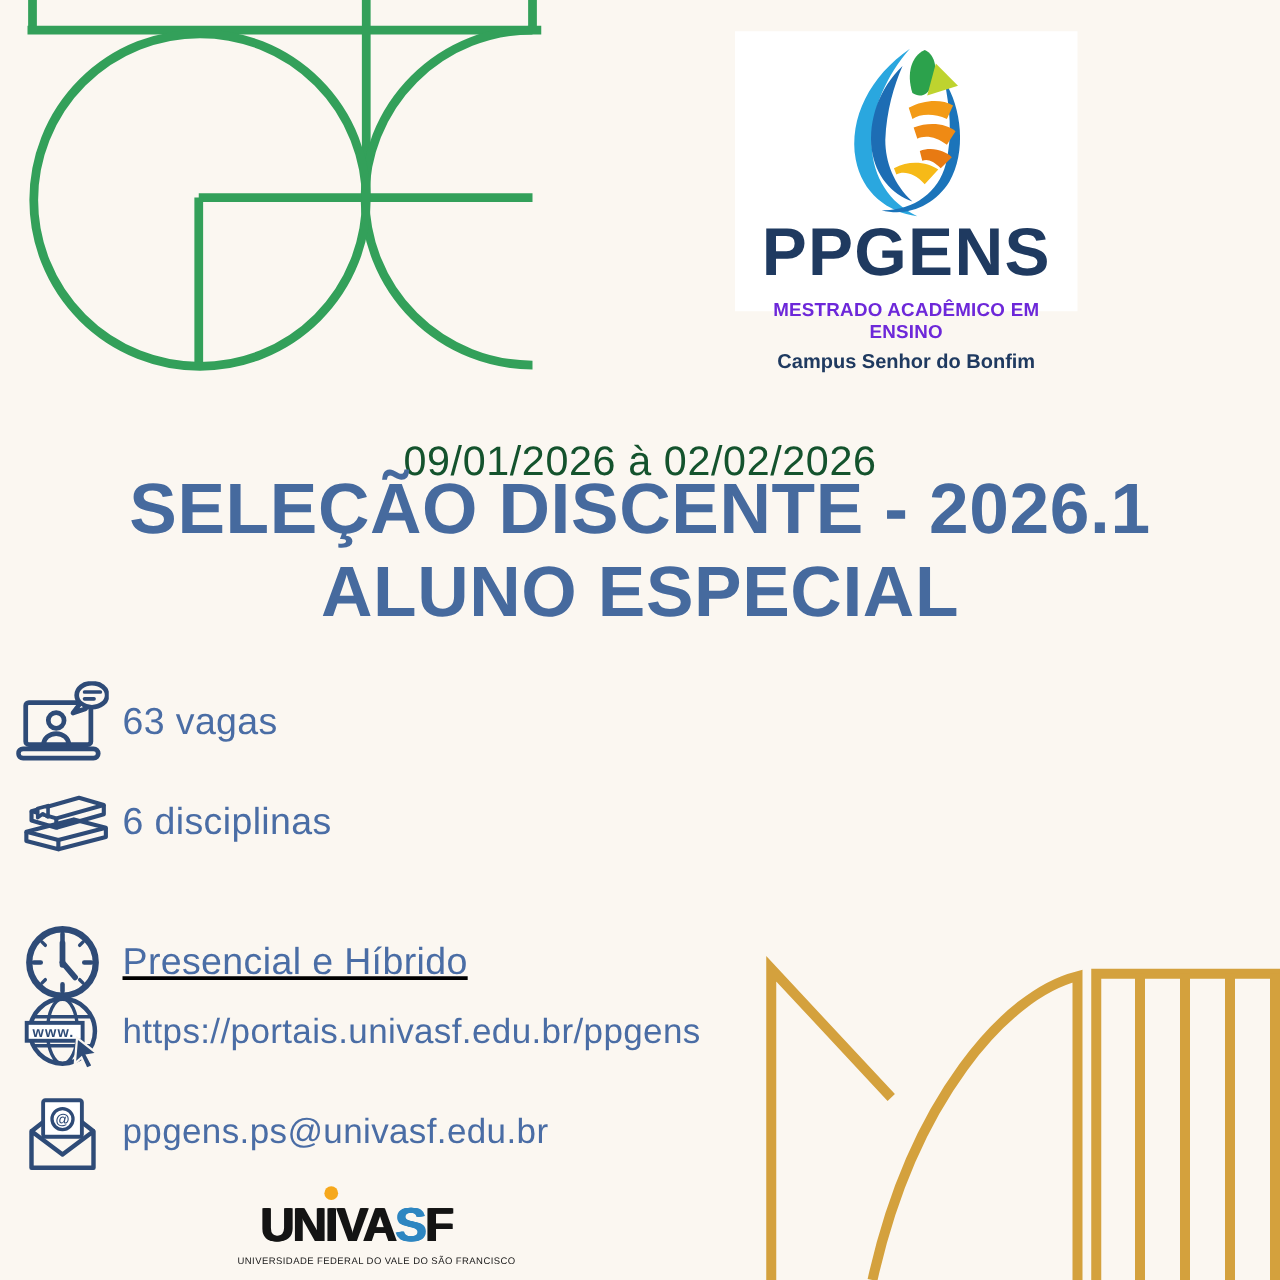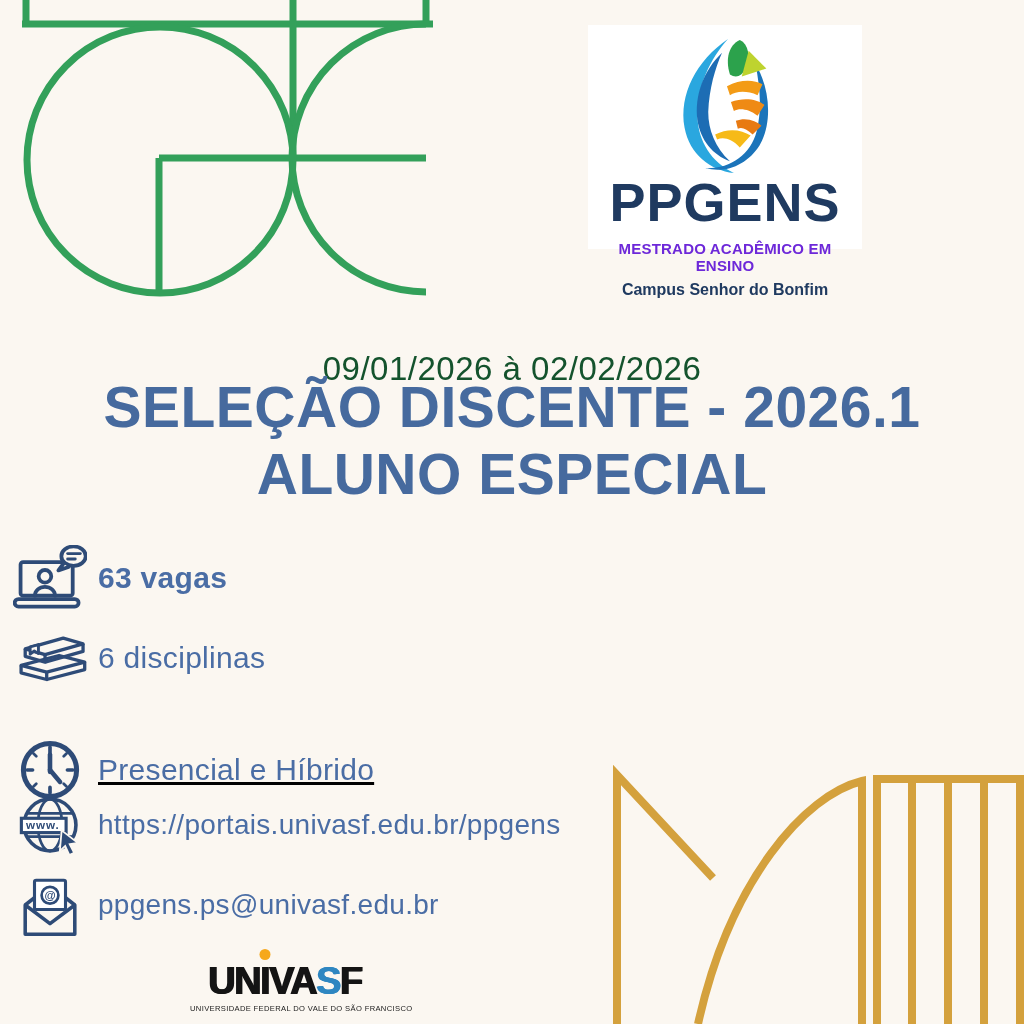--- a/index.html
+++ b/index.html
@@ -29,21 +29,21 @@
   .title{
     position:absolute;left:0;top:374px;width:100%;text-align:center;
     font-size:57px;line-height:1.18;font-weight:700;color:#466a9e;letter-spacing:.5px;
   }
   .info-row{
     position:absolute;left:12px;height:74px;display:flex;align-items:center;
   }
   .info-row .icon-box{width:76px;display:flex;justify-content:center;align-items:center;flex:0 0 76px;}
   .info-label{margin-left:10px;font-size:30px;color:#4a6da5;letter-spacing:.3px;white-space:nowrap;}
   .info-label.small{font-size:28px;}
-  .row-1{top:541px;font-weight:bold;} .row-2{top:621px;} .row-3{top:733px;text-decoration:underline;} .row-4{top:788px;} .row-5{top:868px;}
+  .row-1{top:541px;} .row-2{top:621px;} .row-3{top:733px;text-decoration:underline;} .row-4{top:788px;} .row-5{top:868px;}
   .univasf{
     position:absolute;left:190px;top:950px;width:190px;text-align:center;
   }
   .univasf-word{
     position:relative;display:inline-block;font-size:38px;font-weight:700;
     letter-spacing:-1.5px;color:#141414;line-height:1.05;padding-top:12px;
     text-shadow:.7px 0 0 #141414,-.7px 0 0 #141414;
   }
   .univasf-word .letter-s{color:#2e86c1;text-shadow:.7px 0 0 #2e86c1,-.7px 0 0 #2e86c1;}
   .univasf-word .letter-i{position:relative;}

